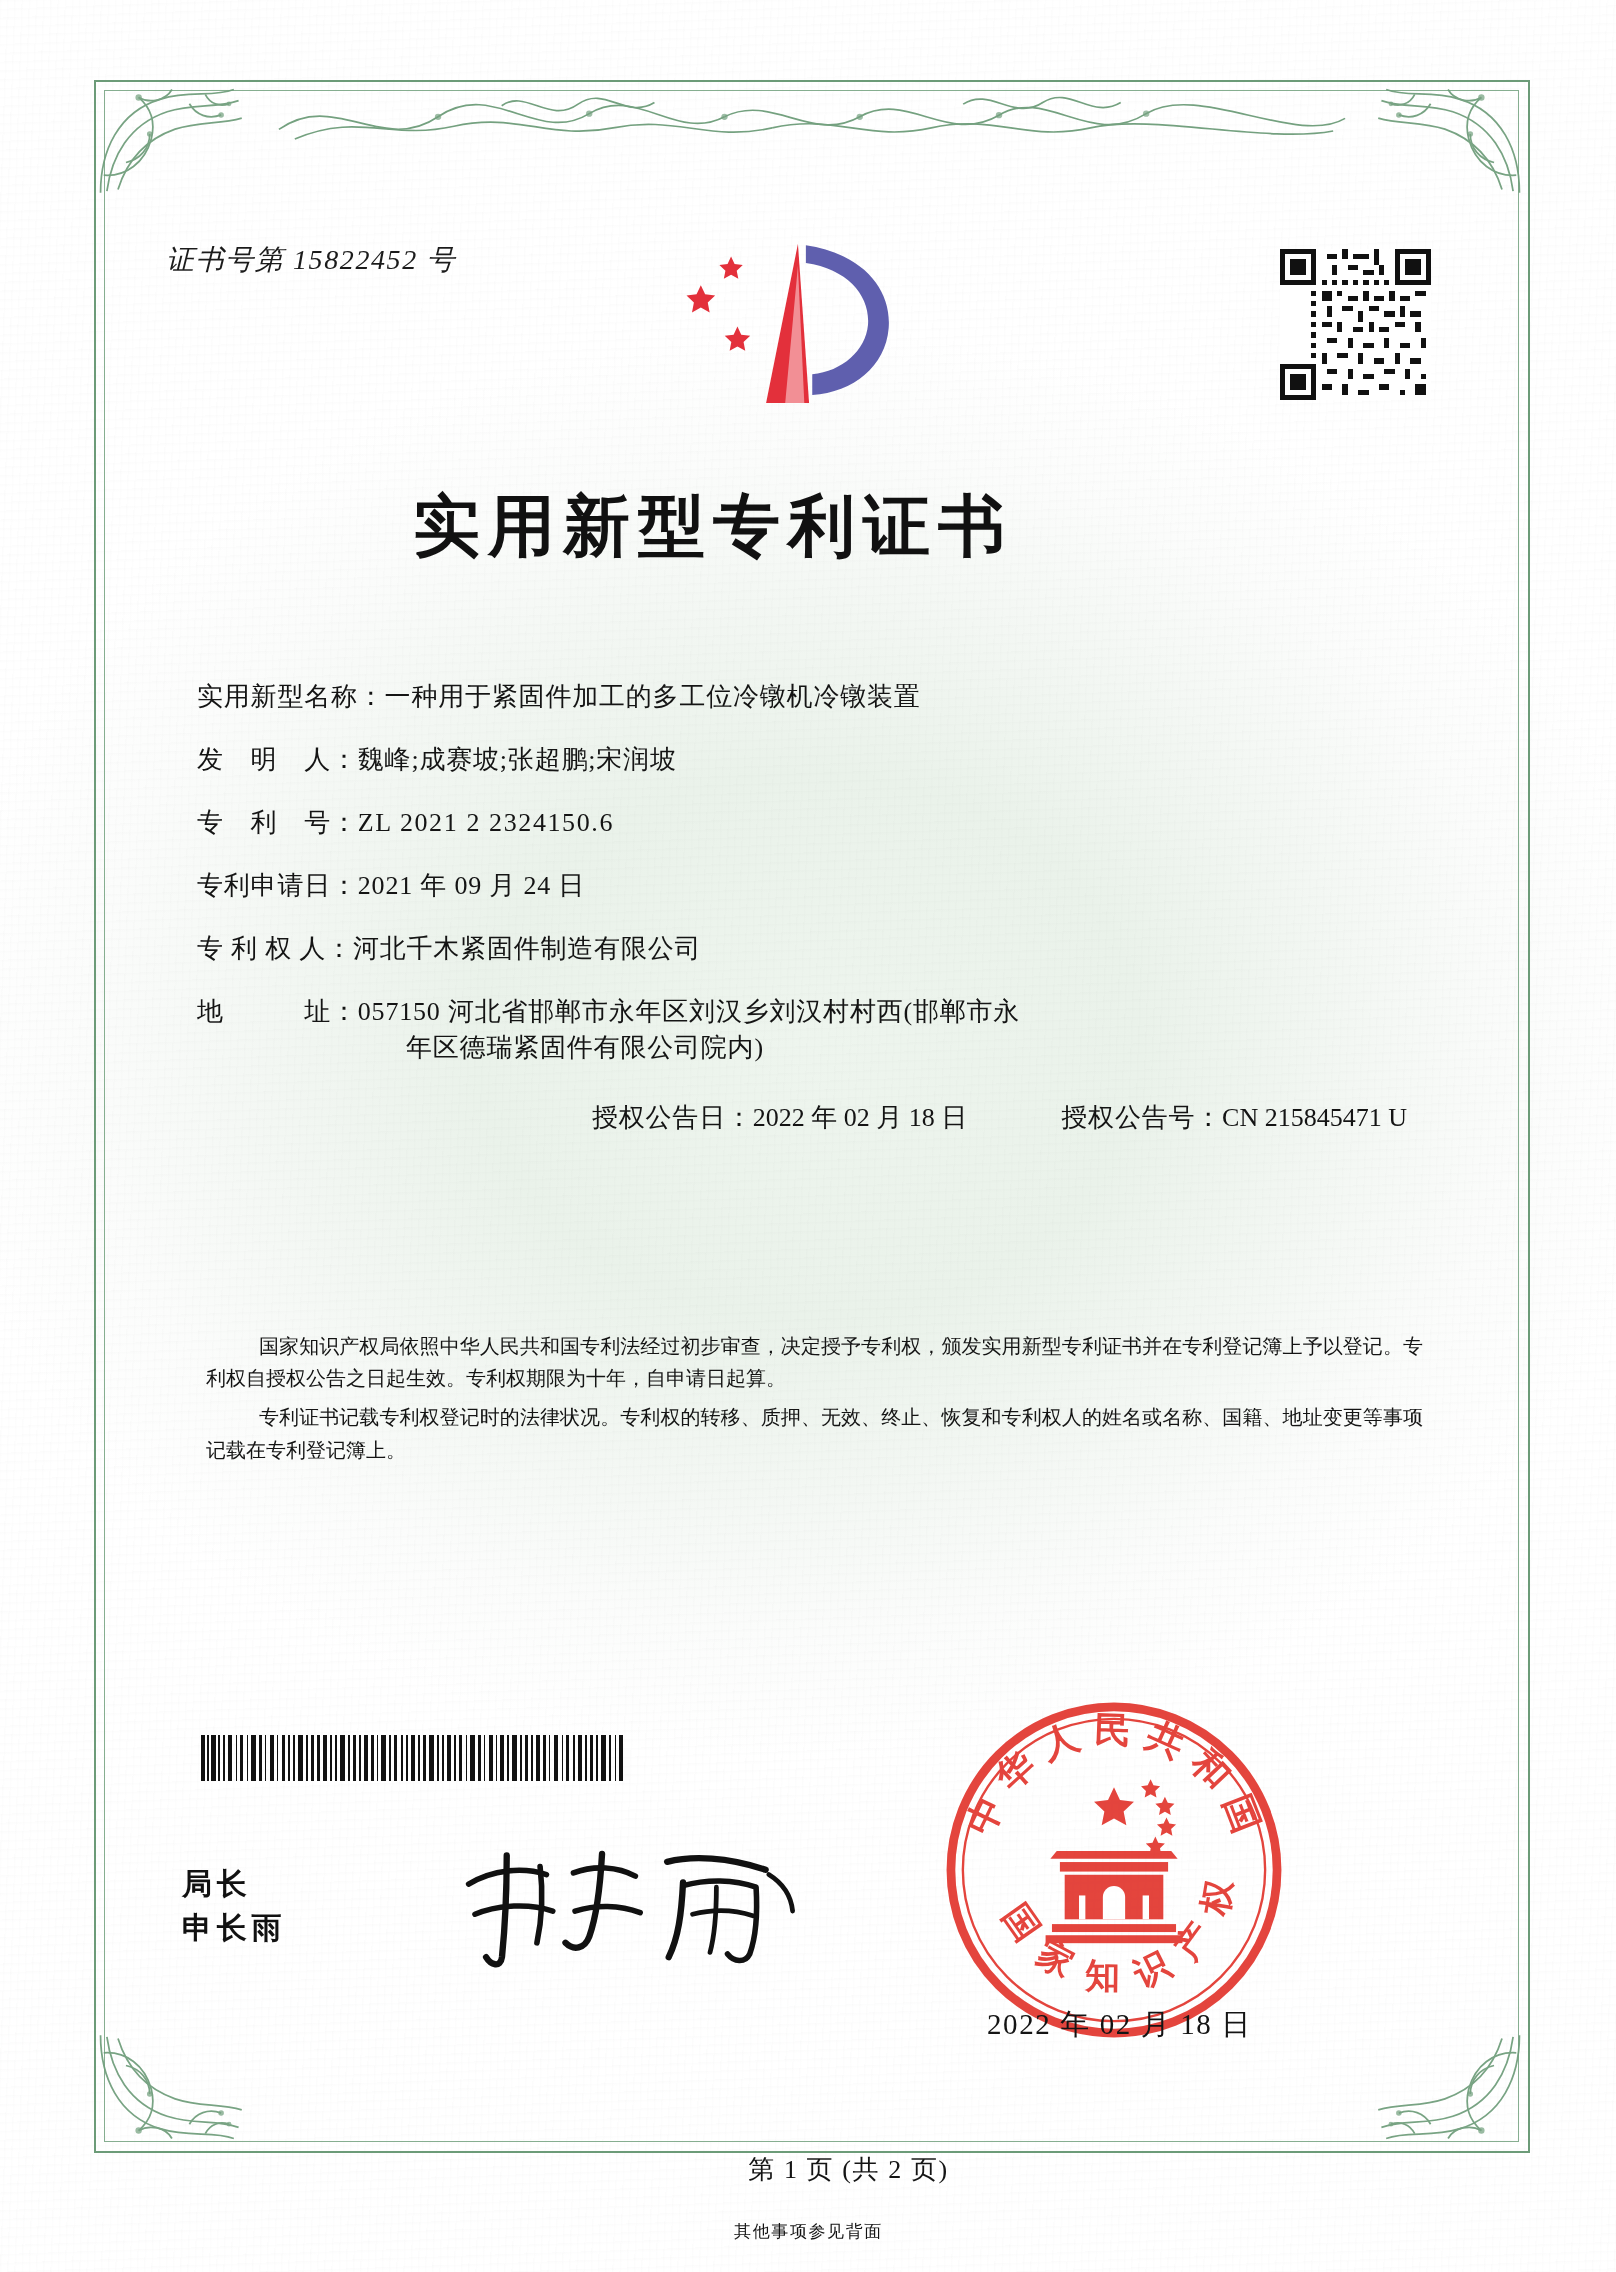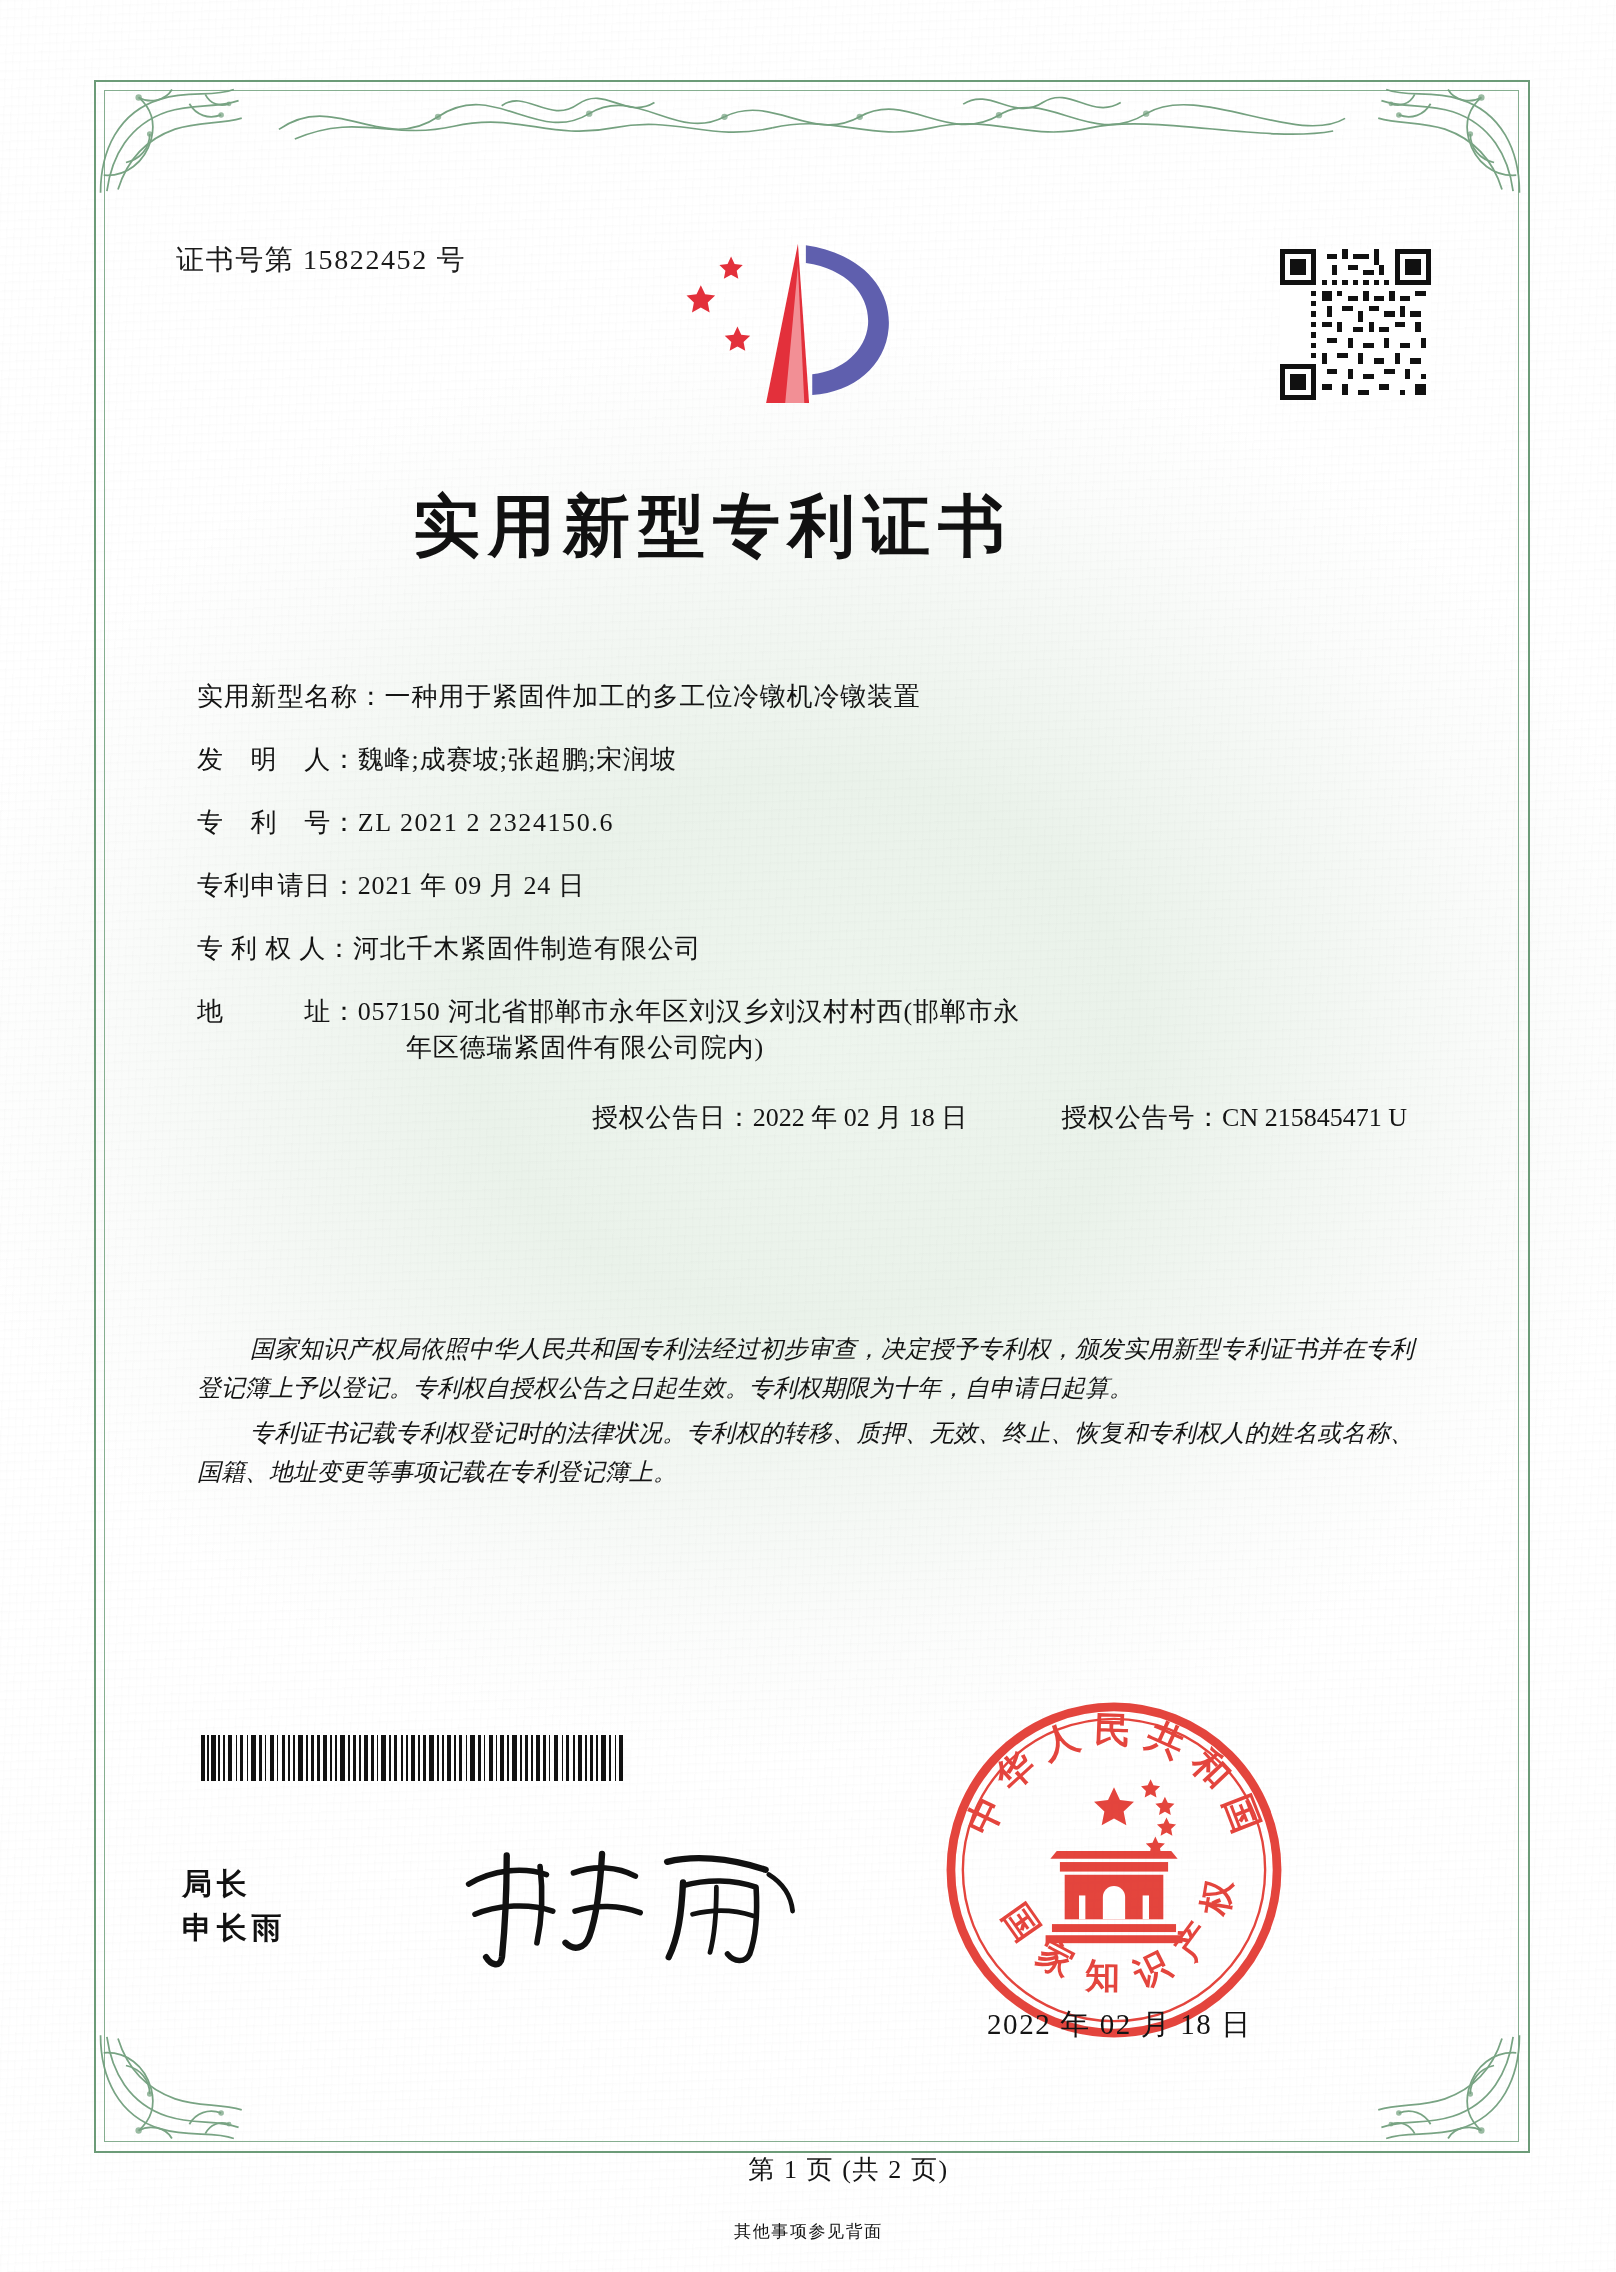--- a/index.html
+++ b/index.html
@@ -59,26 +59,27 @@
   .topband {
     position: absolute;
     left: 263px; top: 82px;
     width: 1098px; height: 68px;
     opacity: 0.95;
   }
 
   
   .cert-no {
     position: absolute;
-    left: 176px; top: 241px;
+    left: 166px; top: 241px;
     font-size: 28px;
     letter-spacing: 1.6px;
     color: #1b1b1b;
     font-family: "Liberation Serif", serif;
     white-space: nowrap;
+    font-style: italic;
   }
   .logo {
     position: absolute;
     left: 672px; top: 239px;
     width: 263px; height: 195px;
   }
   .qr {
     position: absolute;
     left: 1280px; top: 249px;
     width: 151px; height: 151px;
@@ -125,27 +126,26 @@
     margin-left: 209px;
     margin-top: 9.5px;
     letter-spacing: 0.8px;
   }
   .row.two-col { justify-content: flex-end; }
   .col-gap { display: inline-block; width: 94px; }
 
   
   .paras {
     position: absolute;
-    left: 197px; top: 1330px;
+    left: 206px; top: 1330px;
     width: 1217px;
-    font-size: 24px;
+    font-size: 20px;
     line-height: 1.62;
     color: #141414;
     text-align: justify;
-    font-style: italic;
   }
   .paras p { margin: 0 0 6.4px 0; text-indent: 53px; }
 
   
   .barcode {
     position: absolute;
     left: 199px; top: 1735px;
     width: 430px; height: 46px;
   }
 

